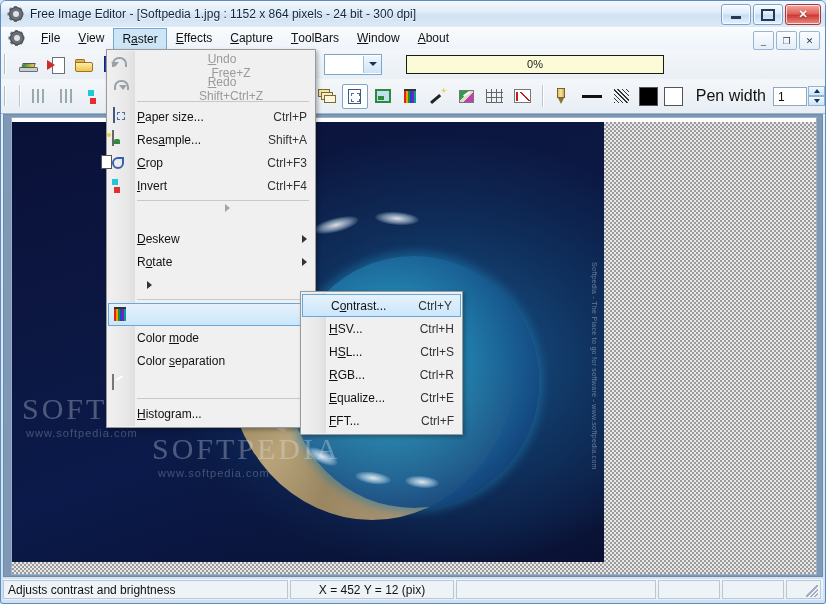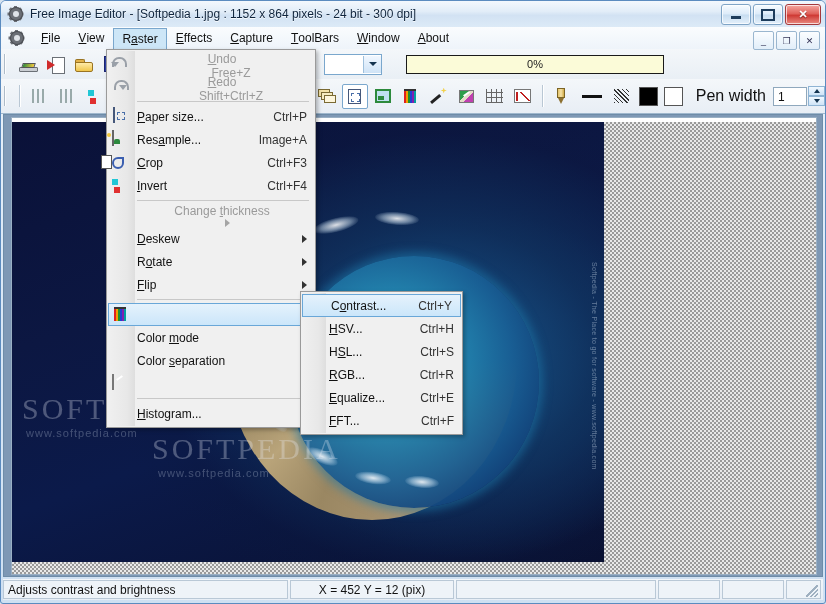--- a/index.html
+++ b/index.html
@@ -580,50 +580,48 @@
     <div class="msep"></div>
 
     <div class="mrow">
       <span class="micon"><span class="ic-paper"></span></span>
       <span class="lbl"><span class="u">P</span>aper size...</span>
       <span class="acc">Ctrl+P</span>
     </div>
     <div class="mrow">
       <span class="micon"><span class="ic-resample"></span></span>
       <span class="lbl">Res<span class="u">a</span>mple...</span>
-      <span class="acc">Image+A</span>
+      <span class="acc">Shift+A</span>
     </div>
     <div class="mrow">
       <span class="micon"><span class="ic-crop"></span></span>
       <span class="lbl"><span class="u">C</span>rop</span>
       <span class="acc">Ctrl+F3</span>
     </div>
     <div class="mrow">
       <span class="micon">
           <span class="ic ic-invert"></span>
         </span>
       <span class="lbl"><span class="u">I</span>nvert</span>
       <span class="acc">Ctrl+F4</span>
     </div>
     <div class="msep"></div>
 
     <div class="mrow dis">
-      <span class="lbl">Change <span class="u">t</span>hickness</span>
       <span class="arrow"></span>
     </div>
     <div class="mrow">
       <span class="lbl"><span class="u">D</span>eskew</span>
       <span class="arrow"></span>
     </div>
     <div class="mrow">
       <span class="lbl">R<span class="u">o</span>tate</span>
       <span class="arrow"></span>
     </div>
     <div class="mrow">
-      <span class="lbl"><span class="u">F</span>lip</span>
       <span class="arrow"></span>
     </div>
     <div class="msep"></div>
 
     <div class="mrow sel">
       <span class="micon" style="left:3px;top:2px;">
           <span class="ic ic-pencils"></span>
         </span>
       <span class="lbl"></span>
       <span class="arrow" style="border-left-color:#5a7ea8"></span>

